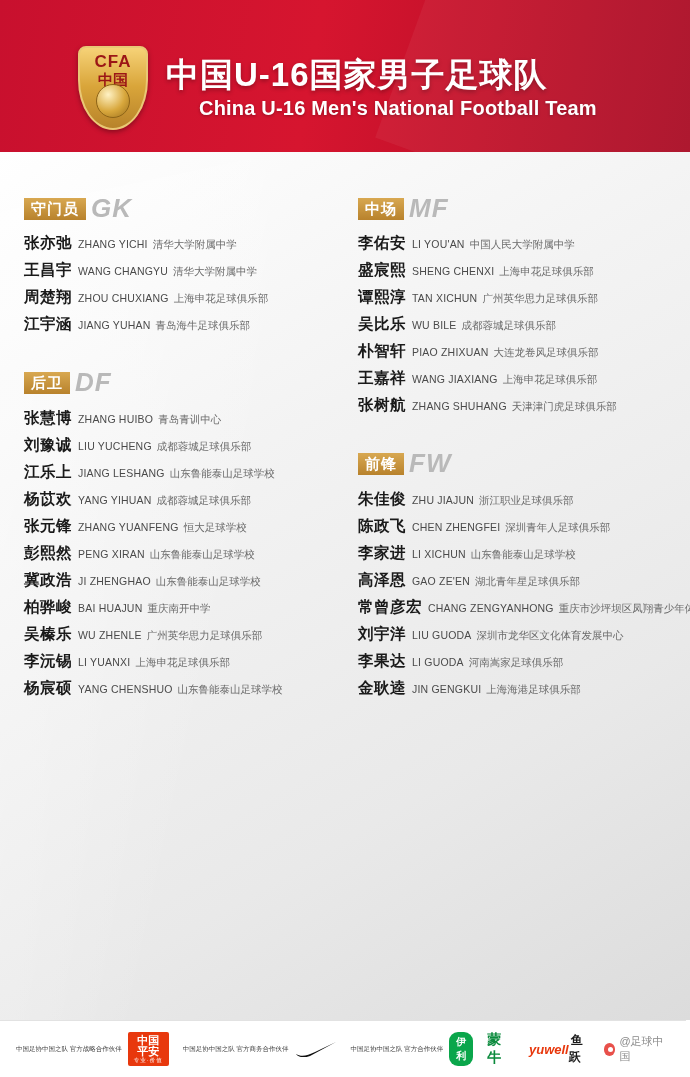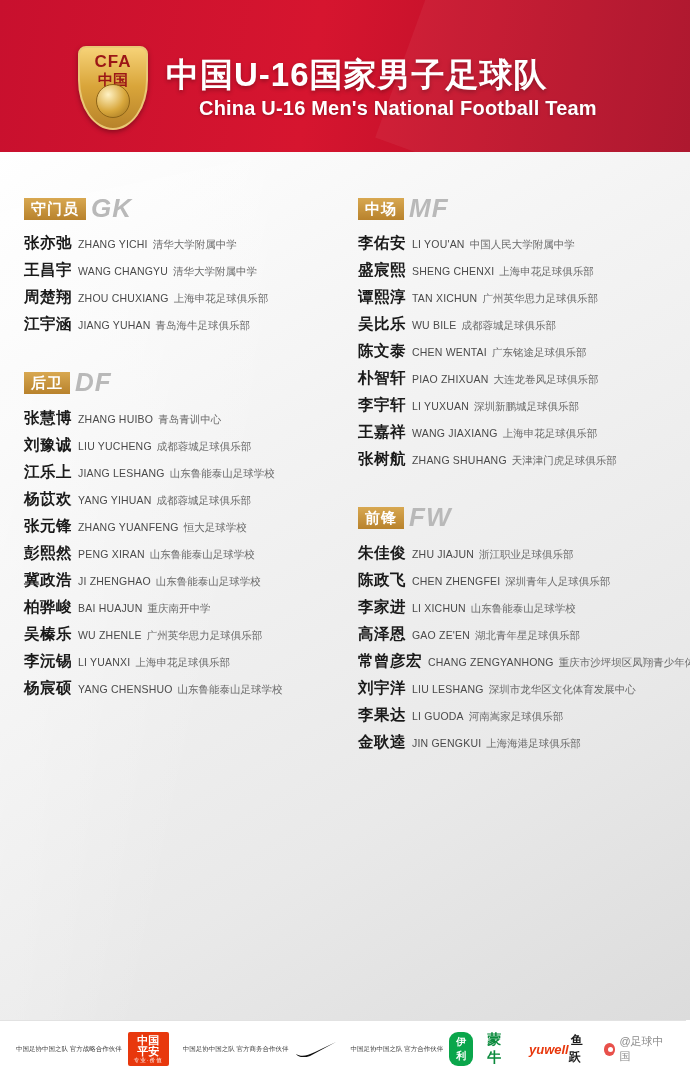--- a/index.html
+++ b/index.html
@@ -355,33 +355,23 @@
           <span class="p-cn">谭熙淳</span>
           <span class="p-en">TAN XICHUN</span>
           <span class="p-club">广州英华思力足球俱乐部</span>
         </li>
         <li>
           <span class="p-cn">吴比乐</span>
           <span class="p-en">WU BILE</span>
           <span class="p-club">成都蓉城足球俱乐部</span>
         </li>
         <li>
-          <span class="p-cn">陈文泰</span>
-          <span class="p-en">CHEN WENTAI</span>
-          <span class="p-club">广东铭途足球俱乐部</span>
-        </li>
-        <li>
           <span class="p-cn">朴智轩</span>
           <span class="p-en">PIAO ZHIXUAN</span>
           <span class="p-club">大连龙卷风足球俱乐部</span>
-        </li>
-        <li>
-          <span class="p-cn">李宇轩</span>
-          <span class="p-en">LI YUXUAN</span>
-          <span class="p-club">深圳新鹏城足球俱乐部</span>
         </li>
         <li>
           <span class="p-cn">王嘉祥</span>
           <span class="p-en">WANG JIAXIANG</span>
           <span class="p-club">上海申花足球俱乐部</span>
         </li>
         <li>
           <span class="p-cn">张树航</span>
           <span class="p-en">ZHANG SHUHANG</span>
           <span class="p-club">天津津门虎足球俱乐部</span>
@@ -415,21 +405,21 @@
           <span class="p-en">GAO ZE'EN</span>
           <span class="p-club">湖北青年星足球俱乐部</span>
         </li>
         <li>
           <span class="p-cn">常曾彦宏</span>
           <span class="p-en">CHANG ZENGYANHONG</span>
           <span class="p-club">重庆市沙坪坝区凤翔青少年体育俱乐部</span>
         </li>
         <li>
           <span class="p-cn">刘宇洋</span>
-          <span class="p-en">LIU LESHANG</span>
+          <span class="p-en">LIU GUODA</span>
           <span class="p-club">深圳市龙华区文化体育发展中心</span>
         </li>
         <li>
           <span class="p-cn">李果达</span>
           <span class="p-en">LI GUODA</span>
           <span class="p-club">河南嵩家足球俱乐部</span>
         </li>
         <li>
           <span class="p-cn">金耿逵</span>
           <span class="p-en">JIN GENGKUI</span>

